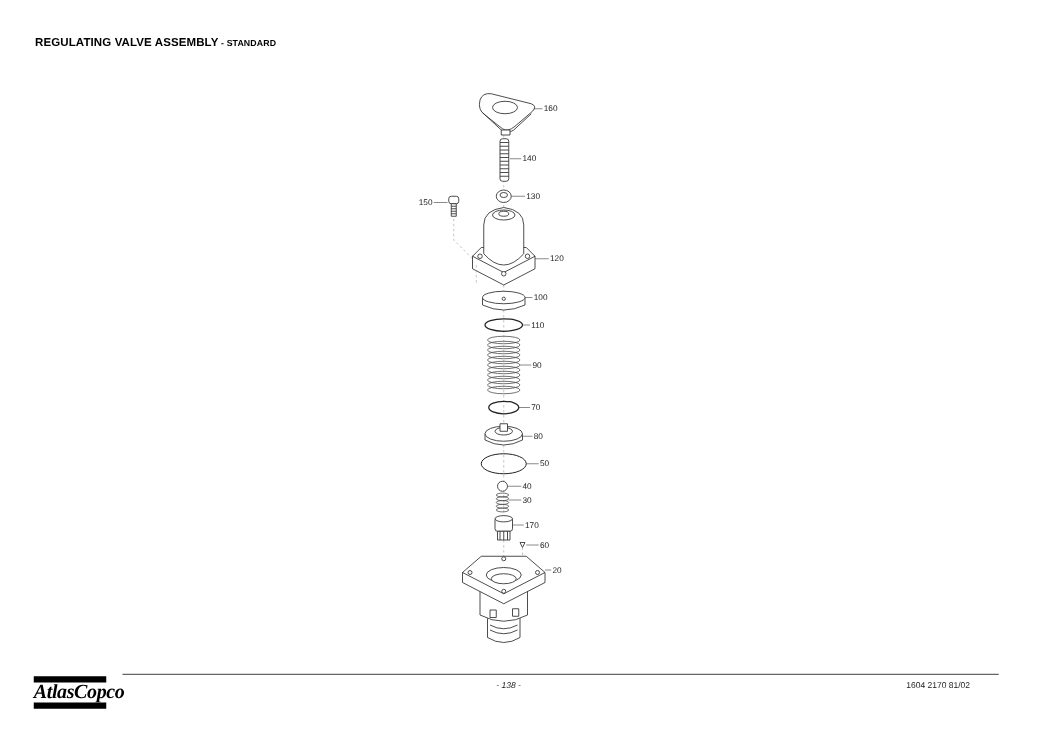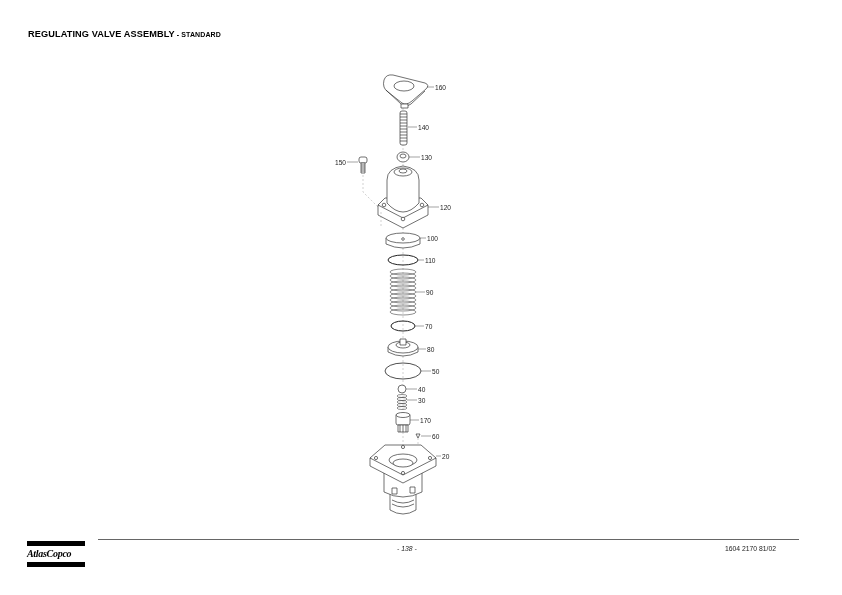--- a/index.html
+++ b/index.html
@@ -6,21 +6,21 @@
   body { width: 842px; height: 595px; position: relative; overflow: hidden; font-family: "Liberation Sans", sans-serif; color: #000; }
   .title { position: absolute; left: 28px; top: 29px; font-size: 9.2px; font-weight: bold; letter-spacing: 0.1px; white-space: nowrap; }
   .title .sub { font-size: 7px; }
   .drawing { position: absolute; left: 0; top: 0; width: 842px; height: 595px; }
   .label { position: absolute; font-size: 6.6px; color: #222; line-height: 7px; white-space: nowrap; }
   .footer-rule { position: absolute; left: 98px; top: 539px; width: 701px; height: 0; border-top: 1px solid #666; }
   .logo { position: absolute; left: 27px; top: 541px; width: 58px; height: 26px; }
   .logo .bar { position: absolute; left: 0; width: 58px; height: 5px; background: #000; }
   .logo .bar.top { top: 0; }
   .logo .bar.bottom { top: 21px; }
-  .logo .text { position: absolute; left: 0; top: 6px; width: 58px; font-family: "Liberation Serif", serif; font-style: italic; font-weight: bold; font-size: 10px; line-height: 14px; letter-spacing: -0.3px; }
+  .logo .text { position: absolute; left: 0; top: 6px; width: 58px; font-family: "Liberation Serif", serif; font-style: italic; font-weight: bold; font-size: 16px; line-height: 14px; letter-spacing: -0.3px; }
   .page-num { position: absolute; left: 397px; top: 545px; font-size: 6.8px; font-style: italic; color: #222; }
   .doc-num { position: absolute; left: 725px; top: 545px; font-size: 6.8px; color: #222; }
 </style>
 </head>
 <body>
 
 <div class="title">
   <span>REGULATING VALVE ASSEMBLY</span><span class="sub"> - STANDARD</span>
 </div>
 

